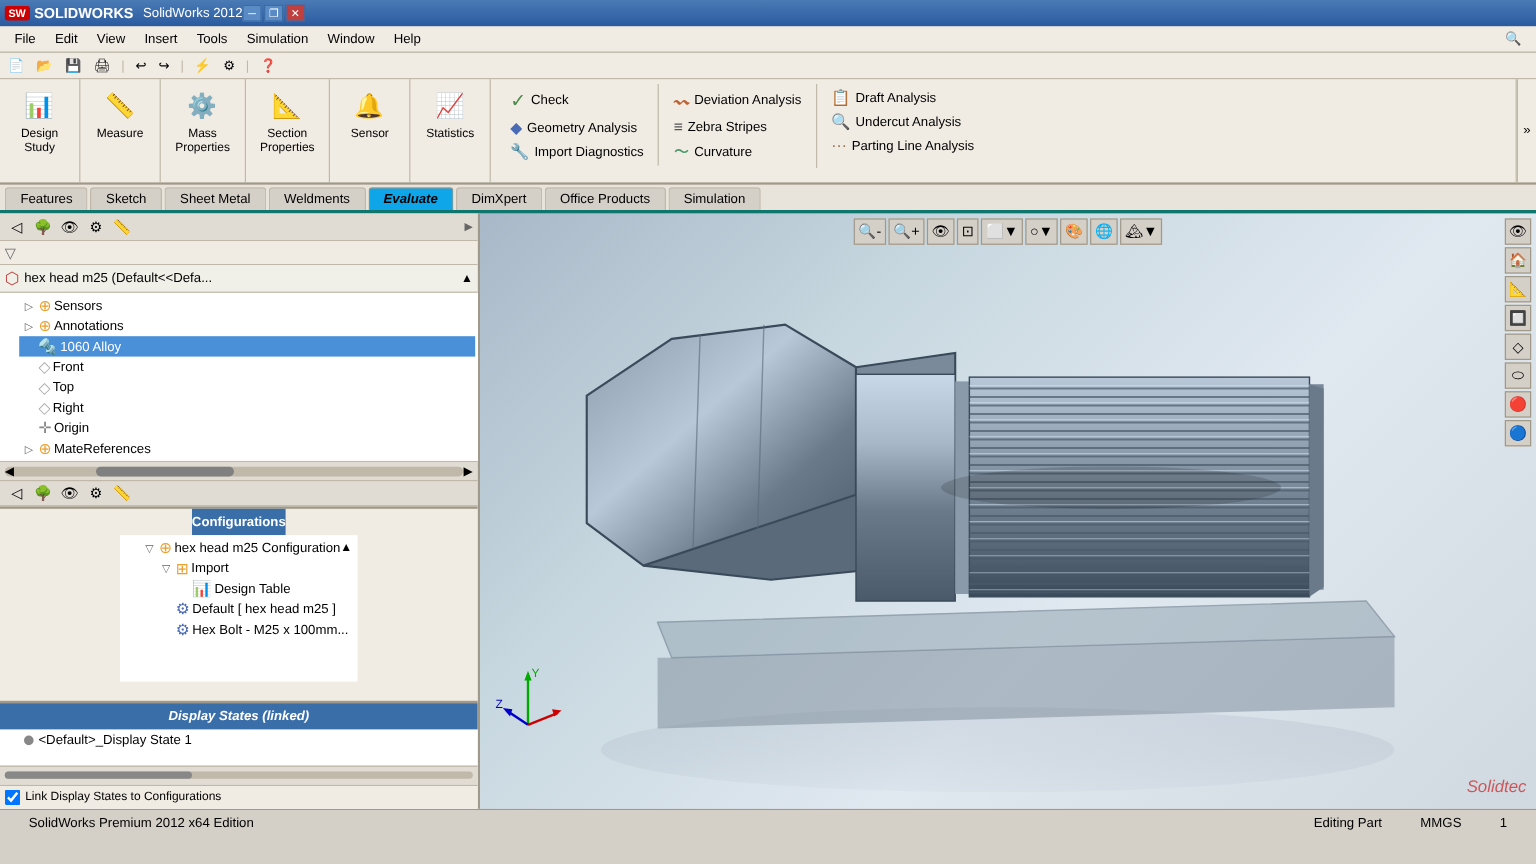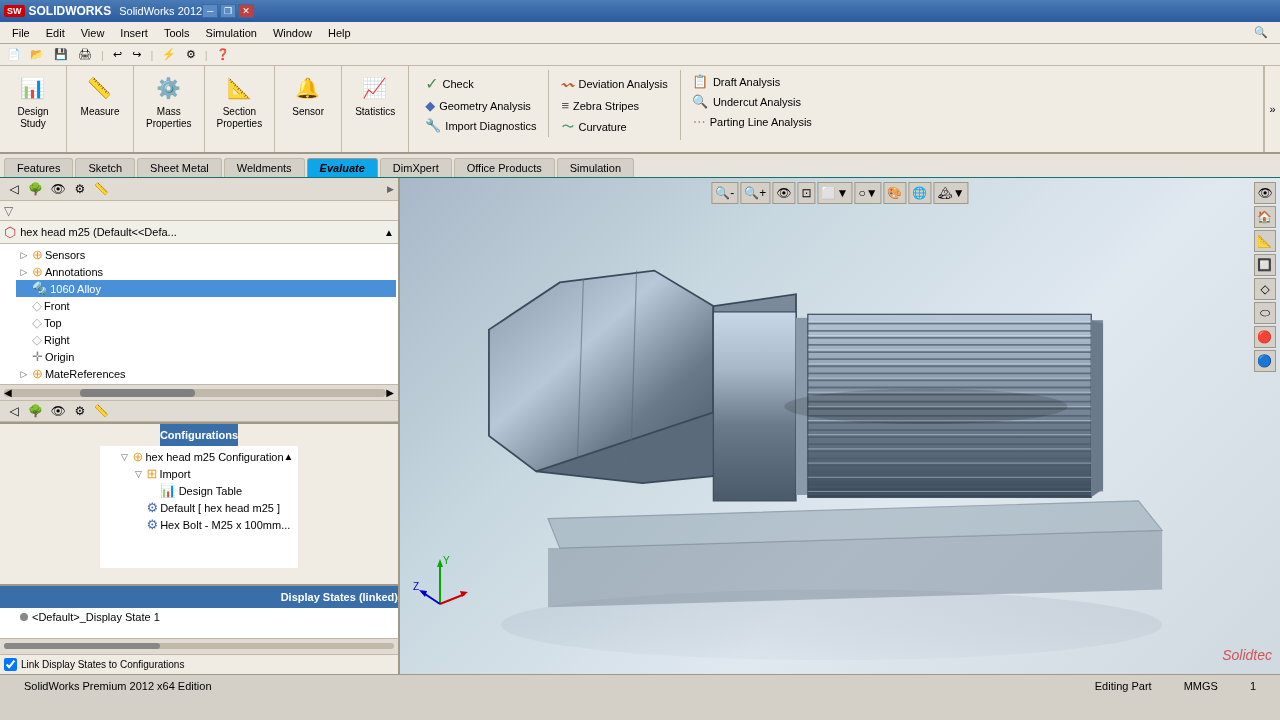--- a/index.html
+++ b/index.html
@@ -114,21 +114,21 @@
       font-size: 11px;
       width: 100%;
     }
 
     
     #tabs {
       height: 24px;
       background: #e8e4dc;
       display: flex;
       align-items: flex-end;
-      border-bottom: 1px solid #0f766e;
+      border-bottom: 3px solid #0f766e;
       padding: 0 4px;
     }
     .tab {
       padding: 3px 12px;
       font-size: 11px;
       cursor: pointer;
       border: 1px solid #c0b8a8;
       border-bottom: none;
       background: #d4d0c8;
       margin-right: 2px;
@@ -249,23 +249,24 @@
       background: #f0ece4;
       display: flex;
       flex-direction: column;
     }
     #display-header {
       height: 22px;
       background: #3a6ea8;
       color: white;
       display: flex;
       align-items: center;
-      justify-content: flex-end;
+      justify-content: center;
       font-size: 11px;
       font-weight: bold;
+      font-style: italic;
     }
     #display-tree {
       flex: 1;
       overflow-y: auto;
       background: white;
       padding: 2px;
     }
     #display-scroll {
       height: 16px;
       background: #e0dcd4;

